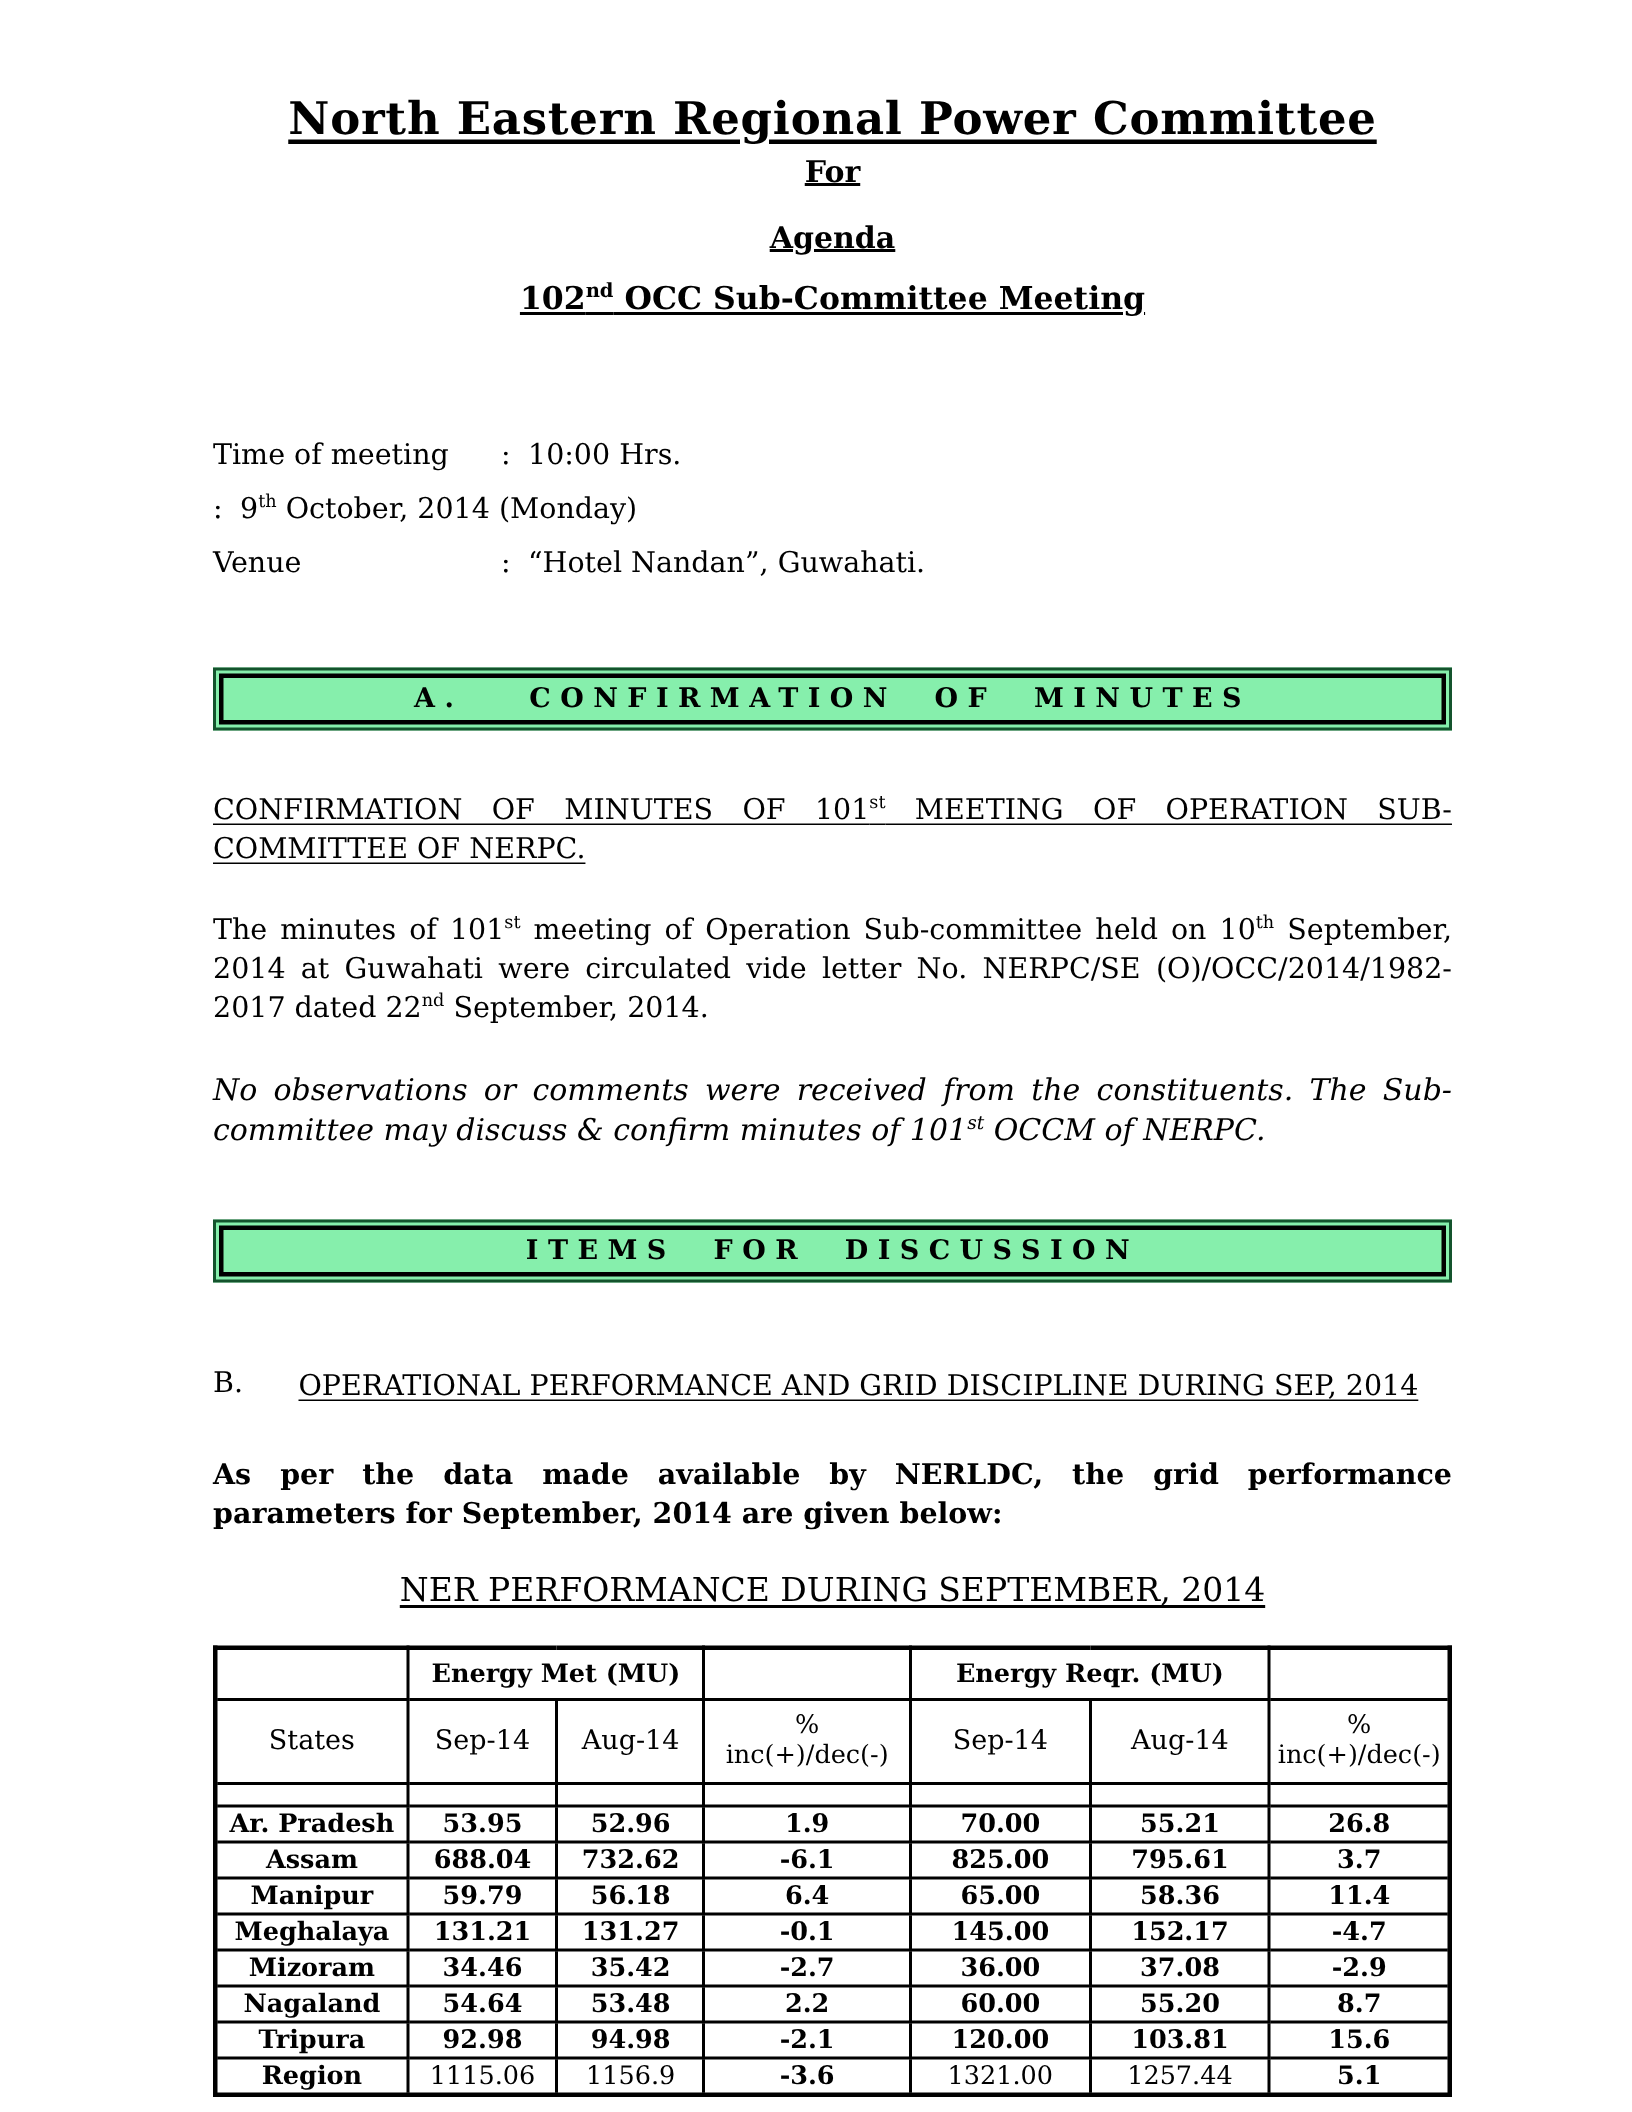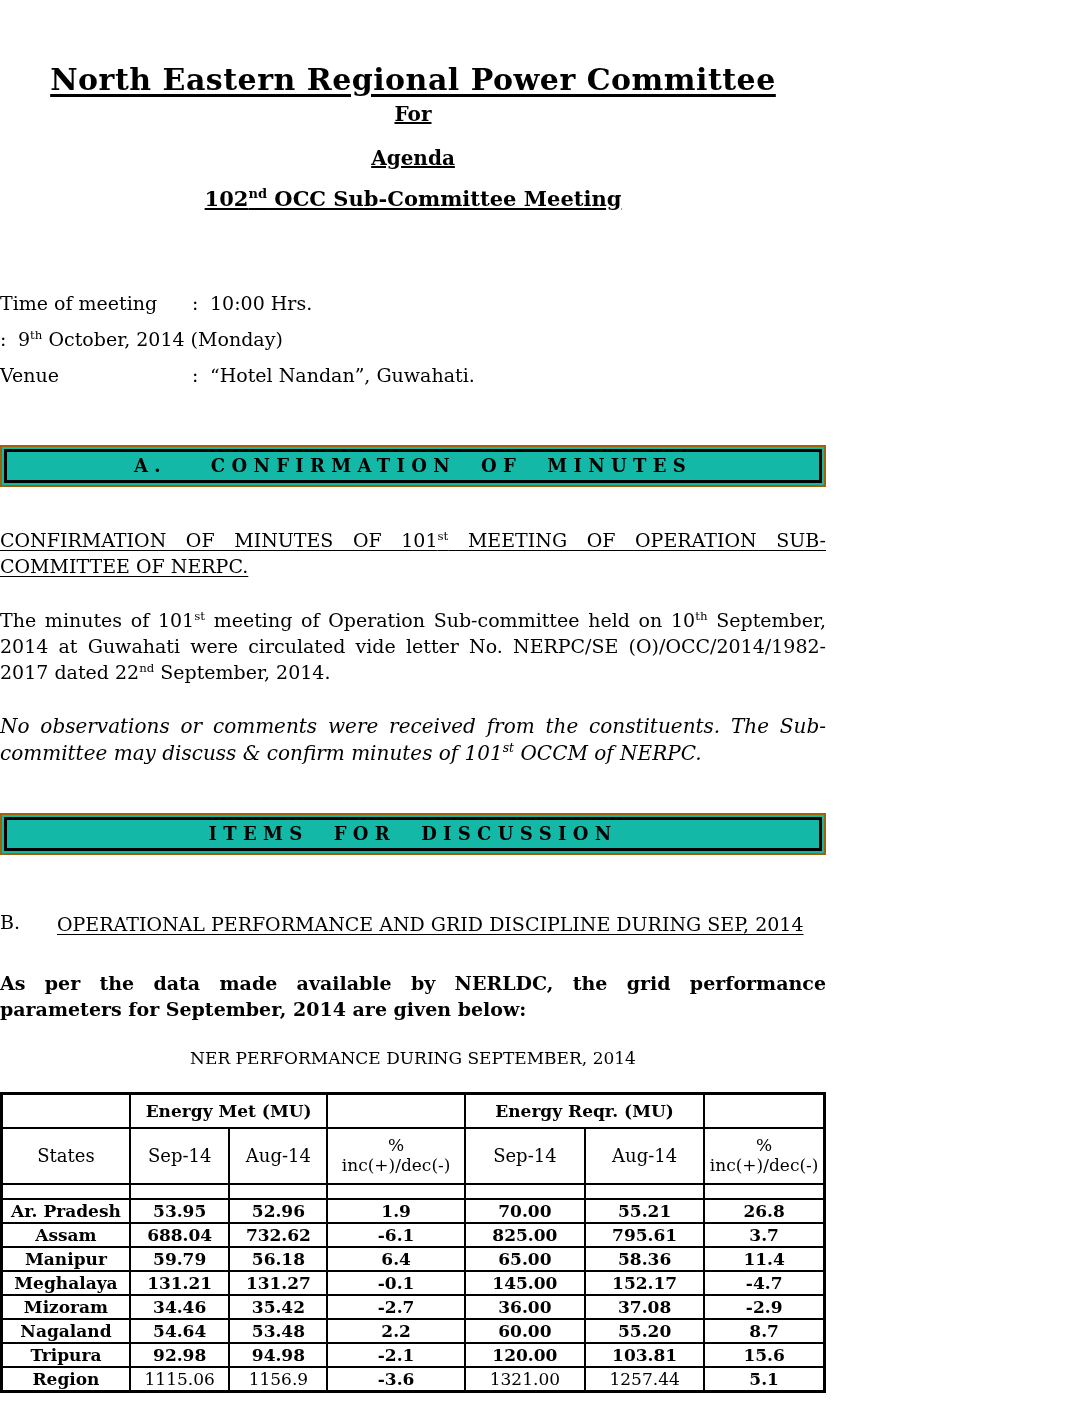--- a/index.html
+++ b/index.html
@@ -3,21 +3,21 @@
 <meta charset="utf-8">
 <style>
   * { margin: 0; padding: 0; box-sizing: border-box; }
   html, body { background: #ffffff; }
   body {
     width: 1088px; height: 1408px;
     overflow: hidden;
     font-family: "DejaVu Serif", "Liberation Serif", serif;
     color: #000;
   }
-  .page { width: 826px; padding-top: 62px; }
+  .page { width: 826px; margin-left: 142px; padding-top: 62px; }
 
   
   .title-block { text-align: center; }
   .doc-title {
     font-size: 30px; font-weight: bold;
     text-decoration: underline;
     text-underline-offset: 4px;
     letter-spacing: 0.5px;
   }
   .subtitle { font-size: 20px; font-weight: bold; text-decoration: underline; }
@@ -27,21 +27,21 @@
   sup { font-size: 0.62em; vertical-align: super; line-height: 0; }
 
   
   .info-block { margin-top: 74px; font-size: 19px; }
   .info-row { display: flex; line-height: 36px; }
   .info-label { width: 192px; flex: 0 0 auto; }
   .info-colon { width: 18px; flex: 0 0 auto; }
   .info-value { flex: 1; }
 
   
-  .box-outer { border: 2px solid #a16207; padding: 2px; background: #14b8a6; }
+  .box-outer { border: 2px solid #14532d; padding: 2px; background: #86efac; }
   .box-inner {
     border: 3px solid #000; text-align: center;
     padding: 3px 0 4px 0;
     font-size: 18px; font-weight: bold;
     letter-spacing: 0.35em; word-spacing: 0.7em;
   }
   .box-a { margin-top: 52px; }
   .box-items { margin-top: 46px; }
   .box-prefix { margin-right: 44px; }
 
@@ -55,22 +55,22 @@
   .section-b { margin-top: 56px; position: relative; }
   .sb-prefix { position: absolute; left: 0; top: 0; font-size: 19px; }
   .sb-heading {
     margin-left: 57px; font-size: 19px; line-height: 27px;
     text-align: justify; text-decoration: underline; text-underline-offset: 3px;
   }
   .para-bold-2 { margin-top: 32px; font-weight: bold; }
 
   
   .table-title {
-    margin-top: 26px; text-align: center; font-size: 17px;
-    text-underline-offset: 3px;
+    margin-top: 26px; text-align: center; font-size: 22px;
+    text-decoration: underline; text-underline-offset: 3px;
   }
   table.perf {
     margin-top: 24px; width: 100%;
     border-collapse: collapse; table-layout: fixed;
     border: 3px solid #000;
   }
   table.perf td {
     border: 2px solid #000;
     text-align: center; vertical-align: middle;
     font-size: 17px; padding: 1px 2px;

